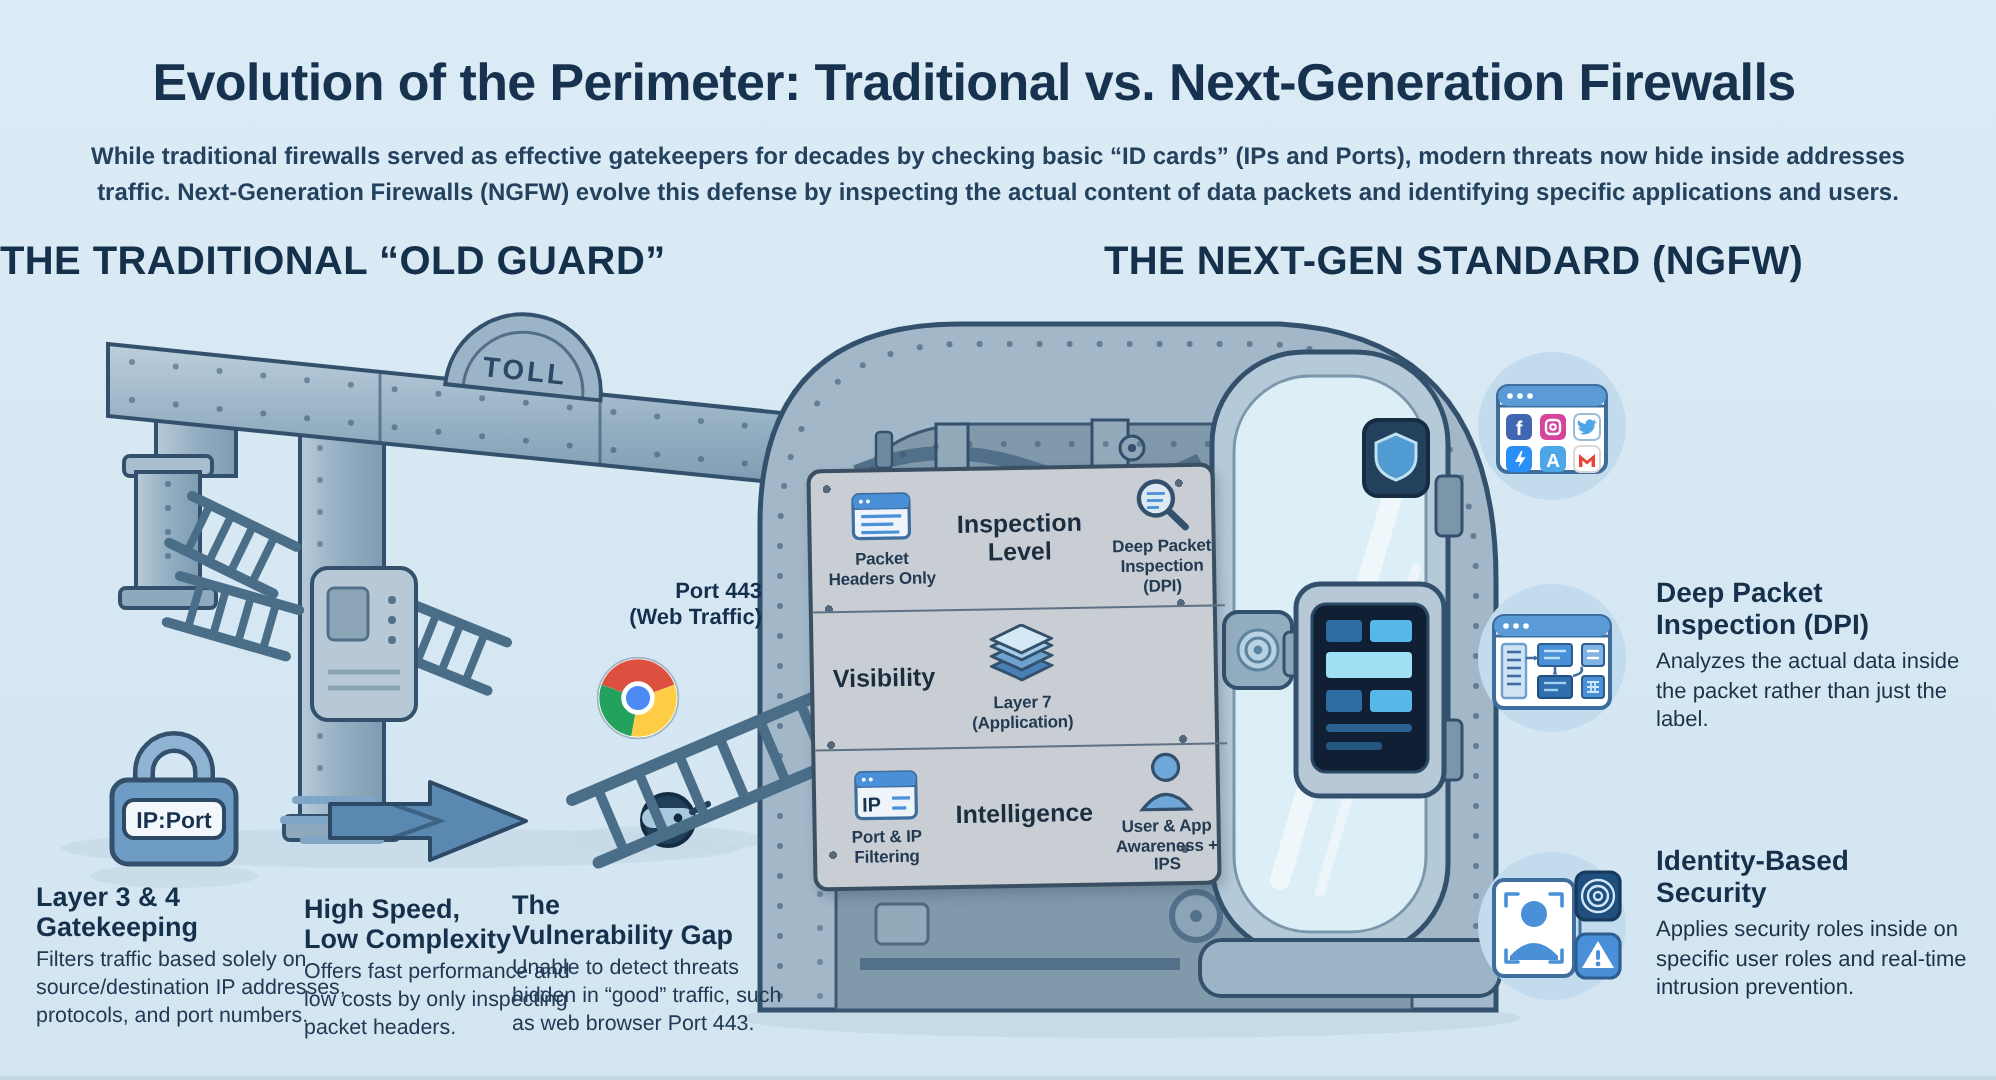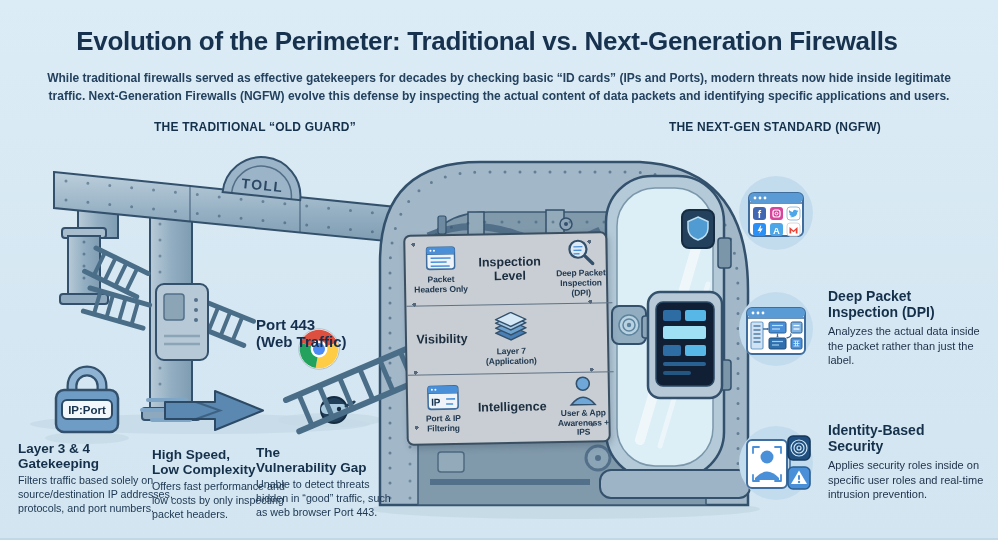--- a/index.html
+++ b/index.html
@@ -6,21 +6,21 @@
   #stage{
     position:relative;width:998px;height:540px;overflow:hidden;
     background:linear-gradient(#dcecf6,#d5e7f2 60%,#d2e5f1);
     font-family:"Liberation Sans",sans-serif;color:#16324e;
   }
   #stage svg{font-family:inherit;}
   .abs{position:absolute;}
   .page-title{top:26px;left:0;width:974px;text-align:center;font-size:26px;font-weight:700;letter-spacing:-0.3px;color:#16324e;}
   .page-subtitle{top:69px;left:0;width:998px;text-align:center;font-size:12px;font-weight:600;color:#24425e;line-height:1.5;}
   .page-subtitle div{white-space:nowrap;}
-  .section-heading{top:120px;font-size:12px;font-weight:700;letter-spacing:.2px;text-align:center;color:#14304b;}
+  .section-heading{top:120px;font-size:20px;font-weight:700;letter-spacing:.2px;color:#14304b;}
   .section-heading.left{left:0;width:510px;}
   .section-heading.right{left:552px;width:446px;}
   .scene{top:0;left:0;z-index:1;}
   .overlay{z-index:2;}
   
   .comparison-panel{
     left:405px;top:233px;width:200px;height:207px;z-index:2;
     background:#c8ced3;border:2px solid #3a4f61;border-radius:7px;
     transform:rotate(-1deg);box-shadow:2px 3px 6px rgba(40,60,80,.25);
     display:grid;grid-template-rows:1fr 1fr 1fr;
@@ -37,22 +37,22 @@
     background-position:4px 4px, calc(100% - 12px) 4px, 4px 64px, calc(100% - 12px) 64px,
                         4px 132px, calc(100% - 12px) 132px, 4px calc(100% - 12px), calc(100% - 12px) calc(100% - 12px);
   }
   .comparison-row{display:grid;grid-template-columns:58px 80px 62px;align-items:center;padding:0 0 0 6px;}
   .comparison-row + .comparison-row{border-top:1.5px solid #5f7184;}
   .cell{display:flex;flex-direction:column;align-items:center;gap:3px;
         font-size:8.5px;font-weight:700;letter-spacing:-0.1px;line-height:1.15;
         text-align:center;color:#233a52;white-space:pre-line;}
   .category{font-size:12.5px;font-weight:700;text-align:center;color:#1b2d3f;white-space:pre-line;line-height:1.1;}
   
-  .port-label{left:256px;top:290px;width:125px;text-align:left;font-size:15px;font-weight:700;
-              color:#152f4e;white-space:pre-line;line-height:1.15;z-index:2;margin-top:26px;}
+  .port-label{left:256px;top:290px;width:125px;text-align:right;font-size:11px;font-weight:700;
+              color:#152f4e;white-space:pre-line;line-height:1.15;z-index:2;}
   
   .callout{z-index:2;text-align:left;}
   .callout .callout-title{font-size:13.5px;font-weight:700;color:#15304a;white-space:pre-line;line-height:1.12;margin-bottom:3px;}
   .callout .callout-description{font-size:10.7px;font-weight:500;color:#203a54;line-height:1.28;}
   
   .feature{z-index:2;left:736px;width:258px;display:flex;gap:12px;align-items:flex-start;}
   .feature .feature-text{width:166px;}
   .feature .feature-title{font-size:14px;font-weight:700;color:#15304a;white-space:pre-line;line-height:1.12;margin-bottom:4px;}
   .feature .feature-description{font-size:11px;font-weight:500;color:#1d3048;line-height:1.3;}
   .bottom-edge{left:0;bottom:0;width:998px;height:2px;background:#c2d8e7;z-index:3;}
@@ -254,21 +254,21 @@
         <line x1="36" y1="0" x2="36" y2="34" stroke-width="5"></line>
       <line x1="58" y1="0" x2="58" y2="34" stroke-width="5"></line>
         <line x1="80" y1="0" x2="80" y2="34" stroke-width="5"></line>
       <line x1="102" y1="0" x2="102" y2="34" stroke-width="5"></line>
         <line x1="124" y1="0" x2="124" y2="34" stroke-width="5"></line>
     </g>
   </svg>
 
   <div class="abs page-title overlay">Evolution of the Perimeter: Traditional vs. Next-Generation Firewalls</div>
   <div class="abs page-subtitle overlay">
-    <div>While traditional firewalls served as effective gatekeepers for decades by checking basic “ID cards” (IPs and Ports), modern threats now hide inside legitimate</div>
+    <div>While traditional firewalls served as effective gatekeepers for decades by checking basic “ID cards” (IPs and Ports), modern threats now hide inside addresses</div>
     <div>traffic. Next-Generation Firewalls (NGFW) evolve this defense by inspecting the actual content of data packets and identifying specific applications and users.</div>
   </div>
   <div class="abs section-heading left overlay">THE TRADITIONAL “OLD GUARD”</div>
   <div class="abs section-heading right overlay">THE NEXT-GEN STANDARD (NGFW)</div>
 
   <div class="abs port-label overlay">Port 443
 (Web Traffic)</div>
 
   <div class="abs comparison-panel">
 

